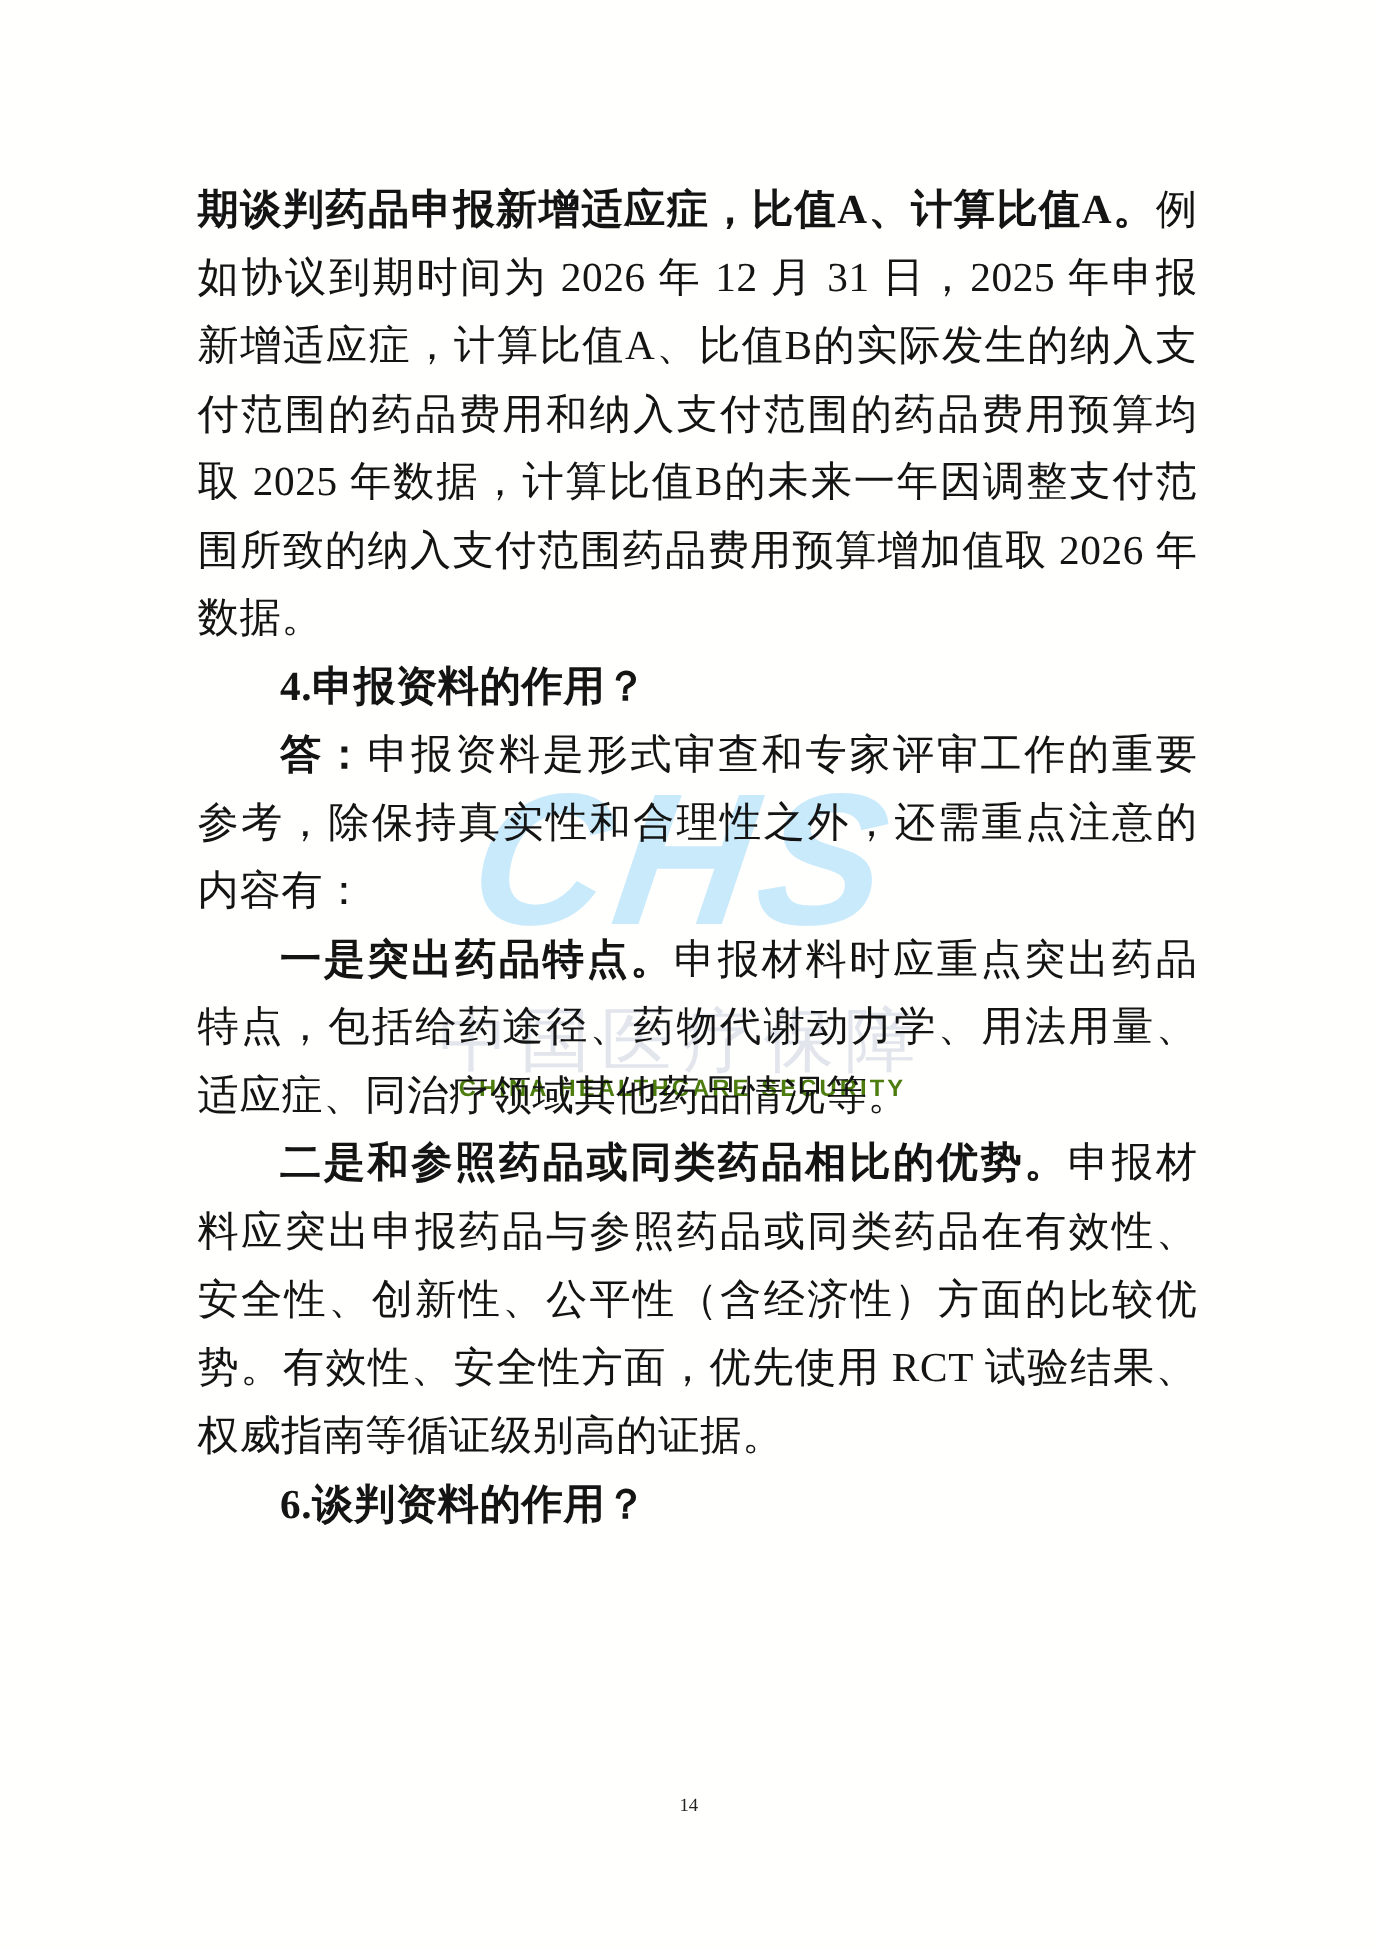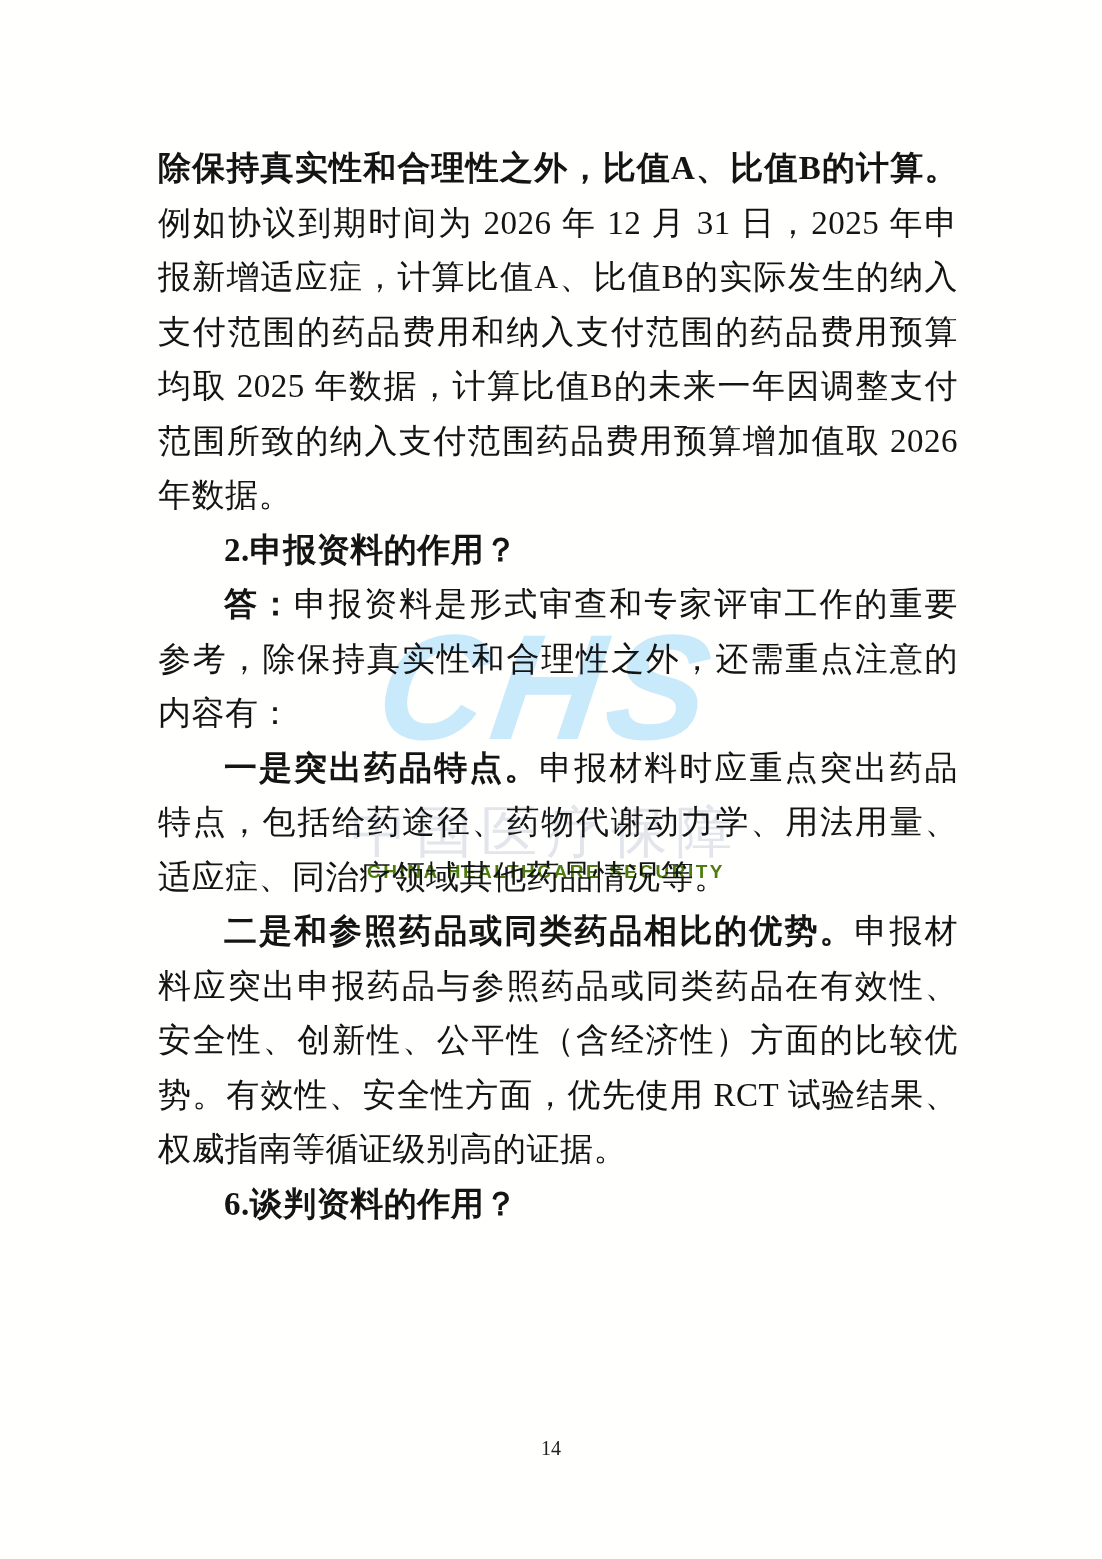--- a/index.html
+++ b/index.html
@@ -87,41 +87,41 @@
   .content p.indent { text-indent: 66px; }
   .content b { font-weight: bold; }
 
   
   .page-number {
     position: absolute;
     left: 0;
     top: 1437px;
     width: 100%;
     text-align: center;
-    font-size: 20px;
+    font-size: 15px;
     color: #222222;
     z-index: 1;
   }
 </style>
 </head>
 <body>
 
 <div class="page">
 
   <div class="watermark">
     <div class="wm-logo">CHS</div>
     <div class="wm-title">中国医疗保障</div>
     <div class="wm-subtitle">CHINA HEALTHCARE SECURITY</div>
   </div>
 
   <div class="content">
 
-    <p><b>除保持真实性和合理性之外，比值A、比值B的计算。</b><span>例如协议到期时间为 2026 年 12 月 31 日，2025 年申报新增适应症，计算比值A、比值B的实际发生的纳入支付范围的药品费用和纳入支付范围的药品费用预算均取 2025 年数据，计算比值B的未来一年因调整支付范围所致的纳入支付范围药品费用预算增加值取 2026 年数据。</span></p>
+    <p><b>期谈判药品申报新增适应症，比值A、计算比值A。</b><span>例如协议到期时间为 2026 年 12 月 31 日，2025 年申报新增适应症，计算比值A、比值B的实际发生的纳入支付范围的药品费用和纳入支付范围的药品费用预算均取 2025 年数据，计算比值B的未来一年因调整支付范围所致的纳入支付范围药品费用预算增加值取 2026 年数据。</span></p>
 
-    <p class="indent"><b>2.申报资料的作用？</b><span></span></p>
+    <p class="indent"><b>4.申报资料的作用？</b><span></span></p>
 
     <p class="indent"><b>答：</b><span>申报资料是形式审查和专家评审工作的重要参考，除保持真实性和合理性之外，还需重点注意的内容有：</span></p>
 
     <p class="indent"><b>一是突出药品特点。</b><span>申报材料时应重点突出药品特点，包括给药途径、药物代谢动力学、用法用量、适应症、同治疗领域其他药品情况等。</span></p>
 
     <p class="indent"><b>二是和参照药品或同类药品相比的优势。</b><span>申报材料应突出申报药品与参照药品或同类药品在有效性、安全性、创新性、公平性（含经济性）方面的比较优势。有效性、安全性方面，优先使用 RCT 试验结果、权威指南等循证级别高的证据。</span></p>
 
 
     <p class="indent"><b>6.谈判资料的作用？</b><span></span></p>
 

